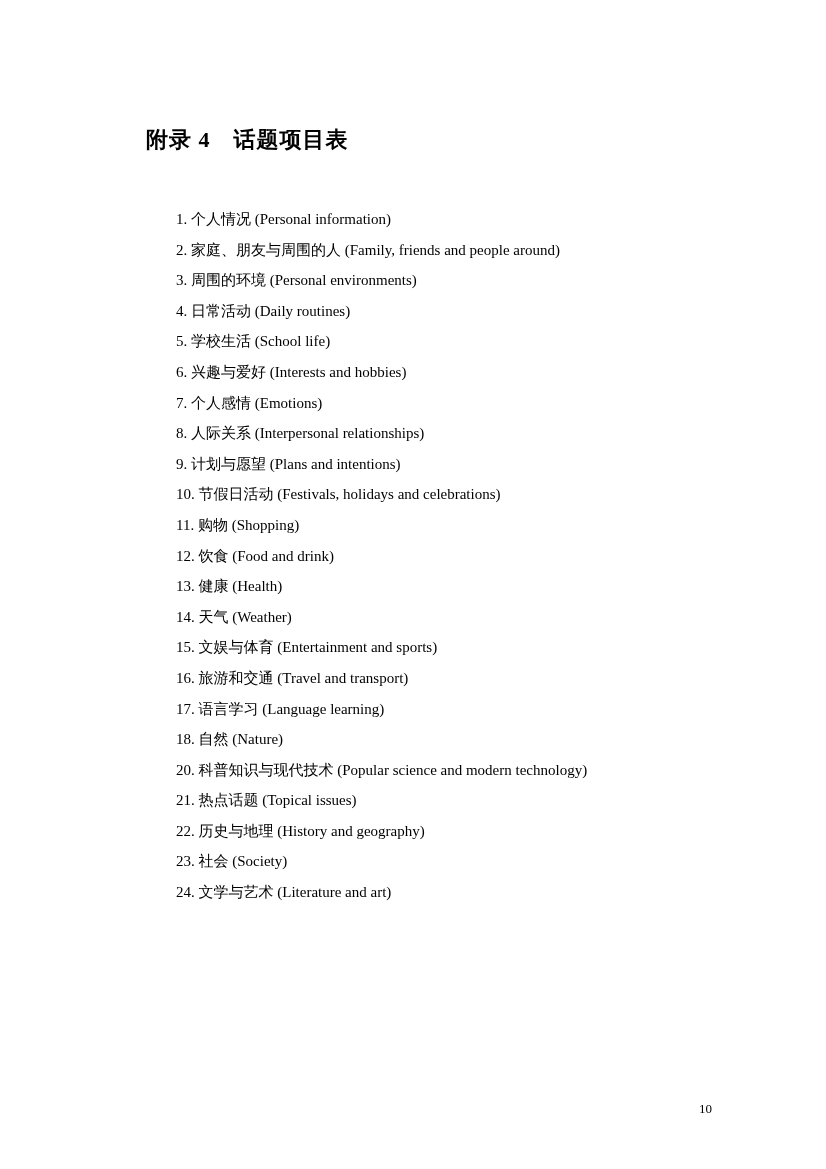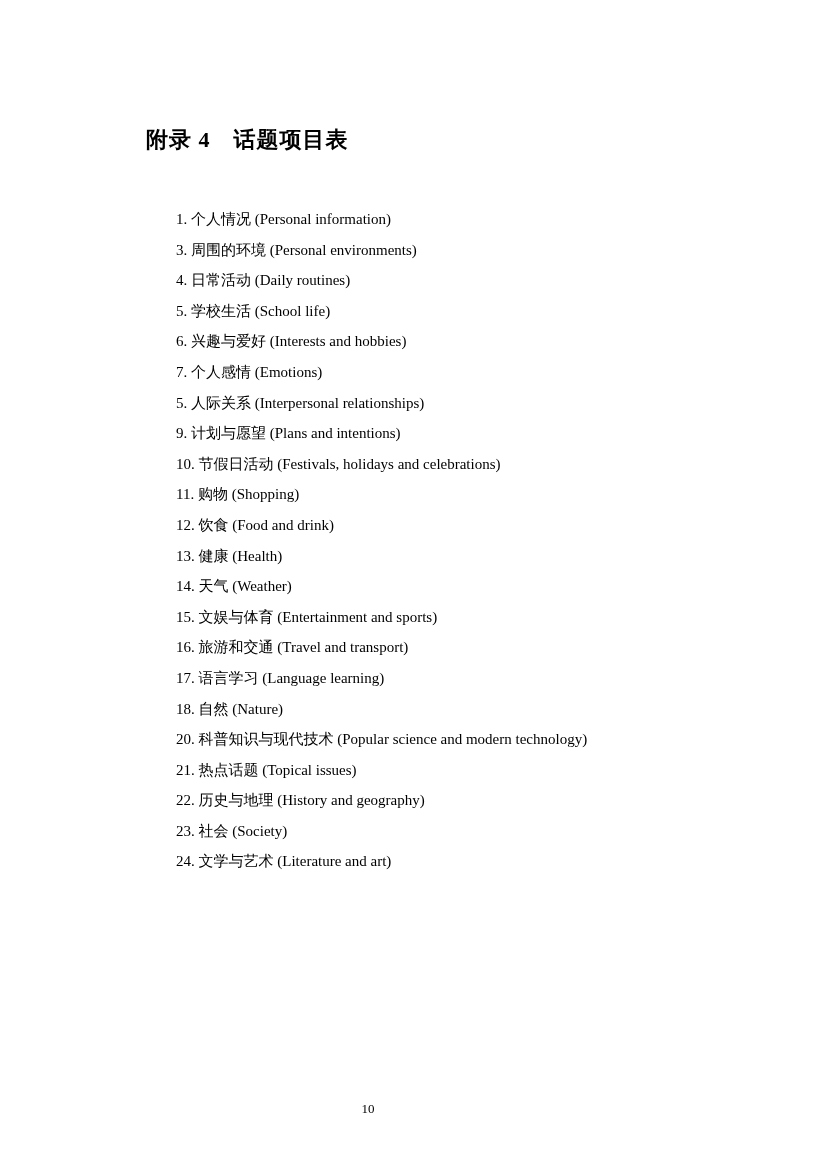--- a/index.html
+++ b/index.html
@@ -35,40 +35,41 @@
     line-height: 30.6px;
     font-size: 15px;
     color: #000000;
     white-space: nowrap;
   }
   .page-footer {
     position: absolute;
     left: 0;
     top: 1077px;
     width: 704px;
-    text-align: center;
+    text-align: right;
     font-size: 13px;
     color: #000000;
   }
 </style>
 </head>
 <body>
 
 <div class="page">
 
   <h1 class="doc-title">附录 4　话题项目表</h1>
 
   <ul class="topic-list">
     <li class="topic-line">1. 个人情况 (Personal information)</li>
+    <li class="topic-line">2. 家庭、朋友与周围的人 (Family, friends and people around)</li>
     <li class="topic-line">3. 周围的环境 (Personal environments)</li>
     <li class="topic-line">4. 日常活动 (Daily routines)</li>
     <li class="topic-line">5. 学校生活 (School life)</li>
     <li class="topic-line">6. 兴趣与爱好 (Interests and hobbies)</li>
     <li class="topic-line">7. 个人感情 (Emotions)</li>
-    <li class="topic-line">5. 人际关系 (Interpersonal relationships)</li>
+    <li class="topic-line">8. 人际关系 (Interpersonal relationships)</li>
     <li class="topic-line">9. 计划与愿望 (Plans and intentions)</li>
     <li class="topic-line">10. 节假日活动 (Festivals, holidays and celebrations)</li>
     <li class="topic-line">11. 购物 (Shopping)</li>
     <li class="topic-line">12. 饮食 (Food and drink)</li>
     <li class="topic-line">13. 健康 (Health)</li>
     <li class="topic-line">14. 天气 (Weather)</li>
     <li class="topic-line">15. 文娱与体育 (Entertainment and sports)</li>
     <li class="topic-line">16. 旅游和交通 (Travel and transport)</li>
     <li class="topic-line">17. 语言学习 (Language learning)</li>
     <li class="topic-line">18. 自然 (Nature)</li>

